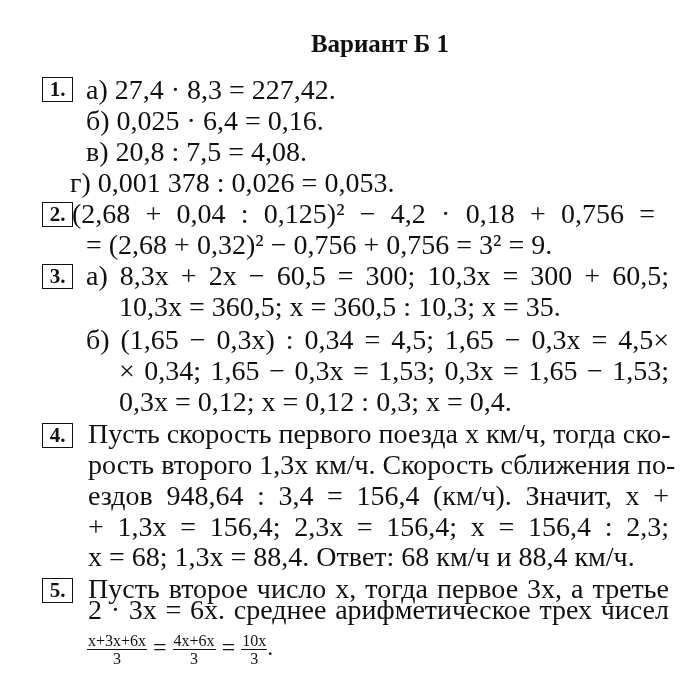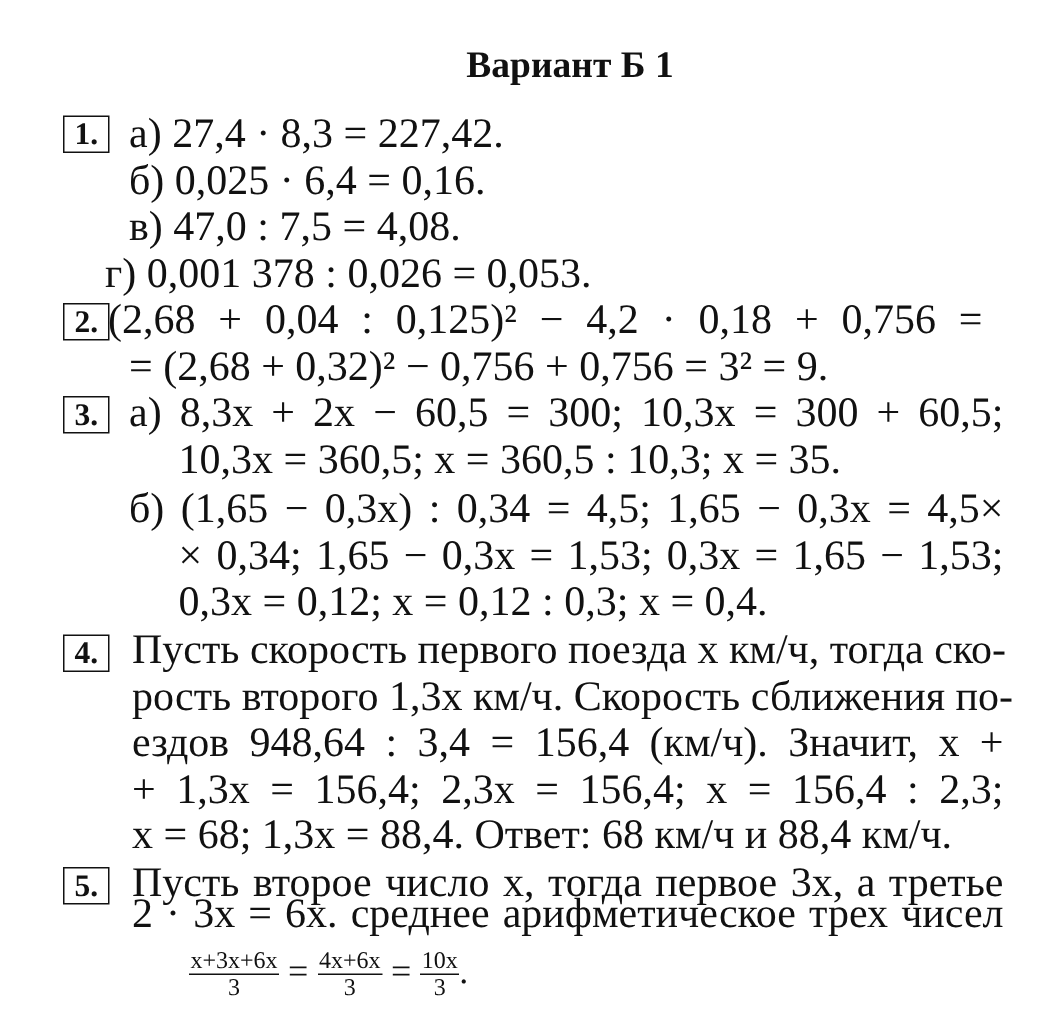--- a/index.html
+++ b/index.html
@@ -7,31 +7,31 @@
          font-family: "Liberation Serif", "DejaVu Serif", serif; color: #111; }
   .title { position: absolute; left: 0; width: 700px; top: 30px; text-align: center;
            font-weight: bold; font-size: 25px; padding-left: 60px; box-sizing: border-box; }
   .line { position: absolute; font-size: 28px; white-space: nowrap; line-height: 28px; }
   .box { position: absolute; left: 42px; width: 29px; height: 23px; border: 1.5px solid #111;
          font-weight: bold; font-size: 21px; line-height: 23px; text-align: center; box-sizing: content-box; }
   .just { text-align: justify; text-align-last: justify; width: 583px; }
   .frac { display: inline-block; vertical-align: middle; text-align: center; font-size: 16px; line-height: 17px; }
   .frac .num { display: block; border-bottom: 1.5px solid #111; padding: 0 1px; }
   .frac .den { display: block; }
-  .fracline { position: absolute; left: 87px; top: 632px; font-size: 24px; white-space: nowrap; margin-left: 39px; }
+  .fracline { position: absolute; left: 87px; top: 632px; font-size: 24px; white-space: nowrap; }
 </style>
 </head>
 <body>
 
 <div class="title">Вариант Б 1</div>
 
 <div class="box" style="top:77px">1.</div>
 <div class="line" style="left:86px;top:76px">а) 27,4 · 8,3 = 227,42.</div>
 <div class="line" style="left:86px;top:107px">б) 0,025 · 6,4 = 0,16.</div>
-<div class="line" style="left:86px;top:138px">в) 47,0 : 7,5 = 4,08.</div>
+<div class="line" style="left:86px;top:138px">в) 20,8 : 7,5 = 4,08.</div>
 <div class="line" style="left:70px;top:169px">г) 0,001 378 : 0,026 = 0,053.</div>
 
 <div class="box" style="top:202px">2.</div>
 <div class="line just" style="left:72px;top:200px">(2,68 + 0,04 : 0,125)² − 4,2 · 0,18 + 0,756 =</div>
 <div class="line" style="left:86px;top:231px">= (2,68 + 0,32)² − 0,756 + 0,756 = 3² = 9.</div>
 
 <div class="box" style="top:264px">3.</div>
 <div class="line just" style="left:86px;top:262px">а) 8,3x + 2x − 60,5 = 300; 10,3x = 300 + 60,5;</div>
 <div class="line" style="left:119px;top:293px">10,3x = 360,5; x = 360,5 : 10,3; x = 35.</div>
 <div class="line just" style="left:86px;top:326px">б) (1,65 − 0,3x) : 0,34 = 4,5; 1,65 − 0,3x = 4,5×</div>

